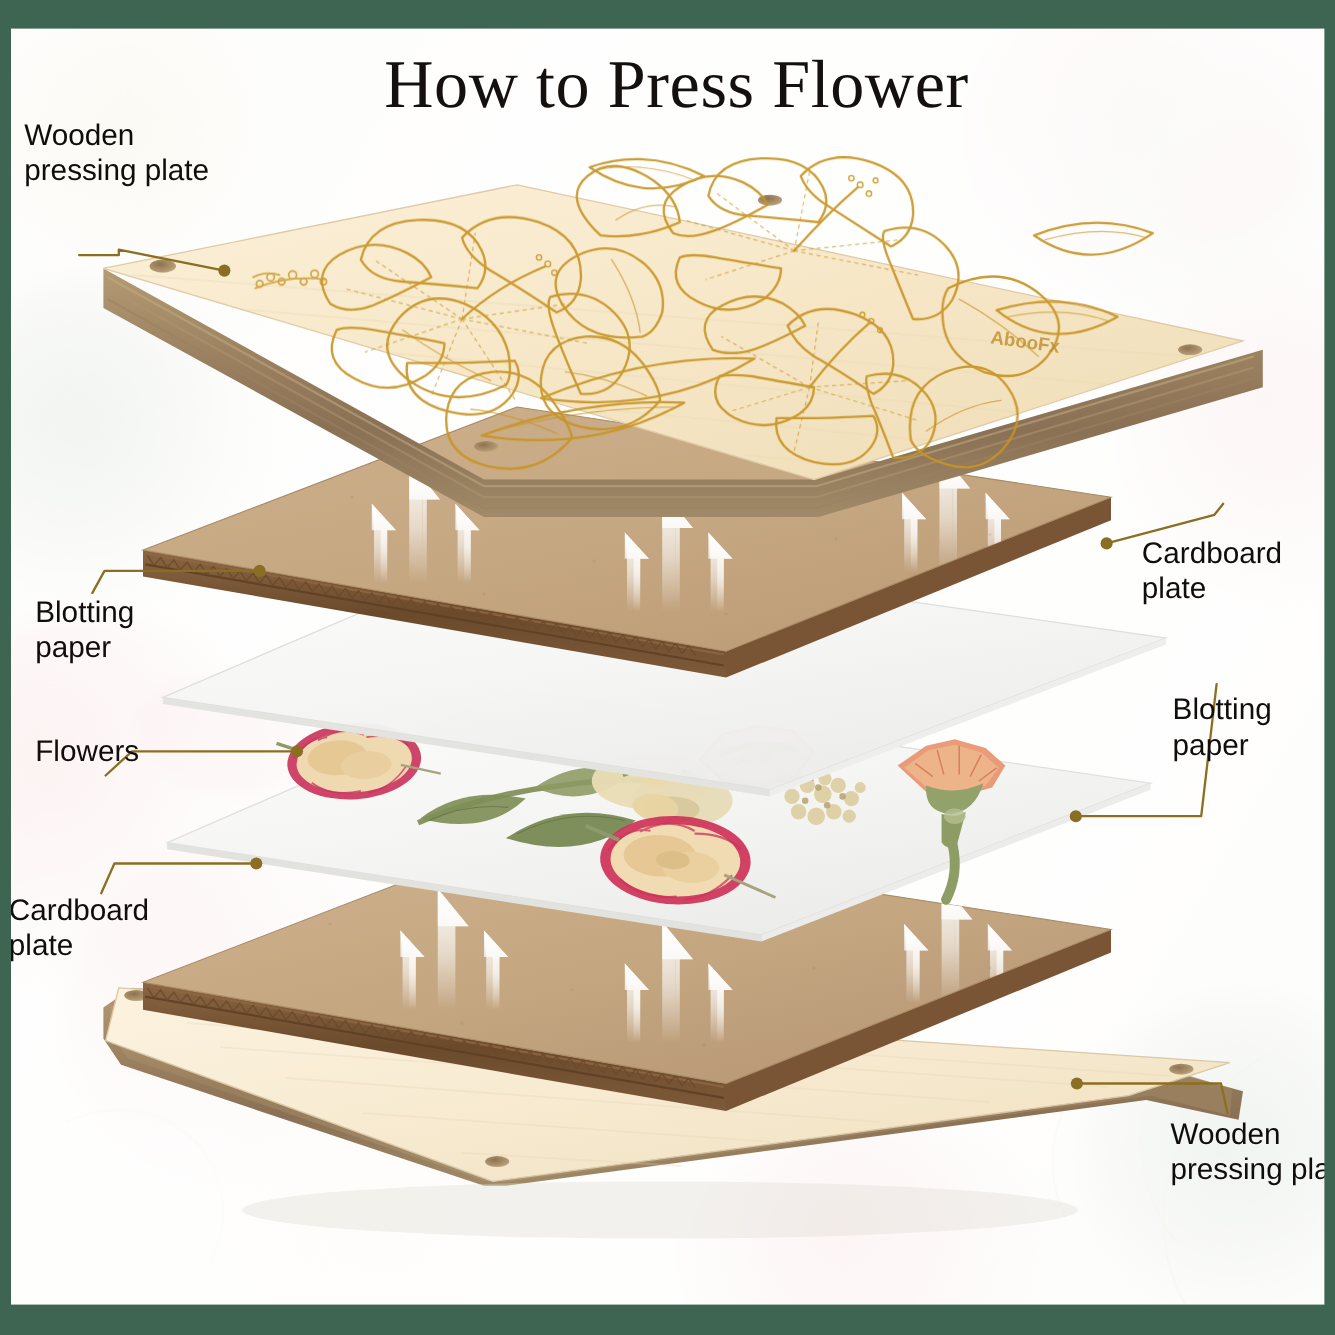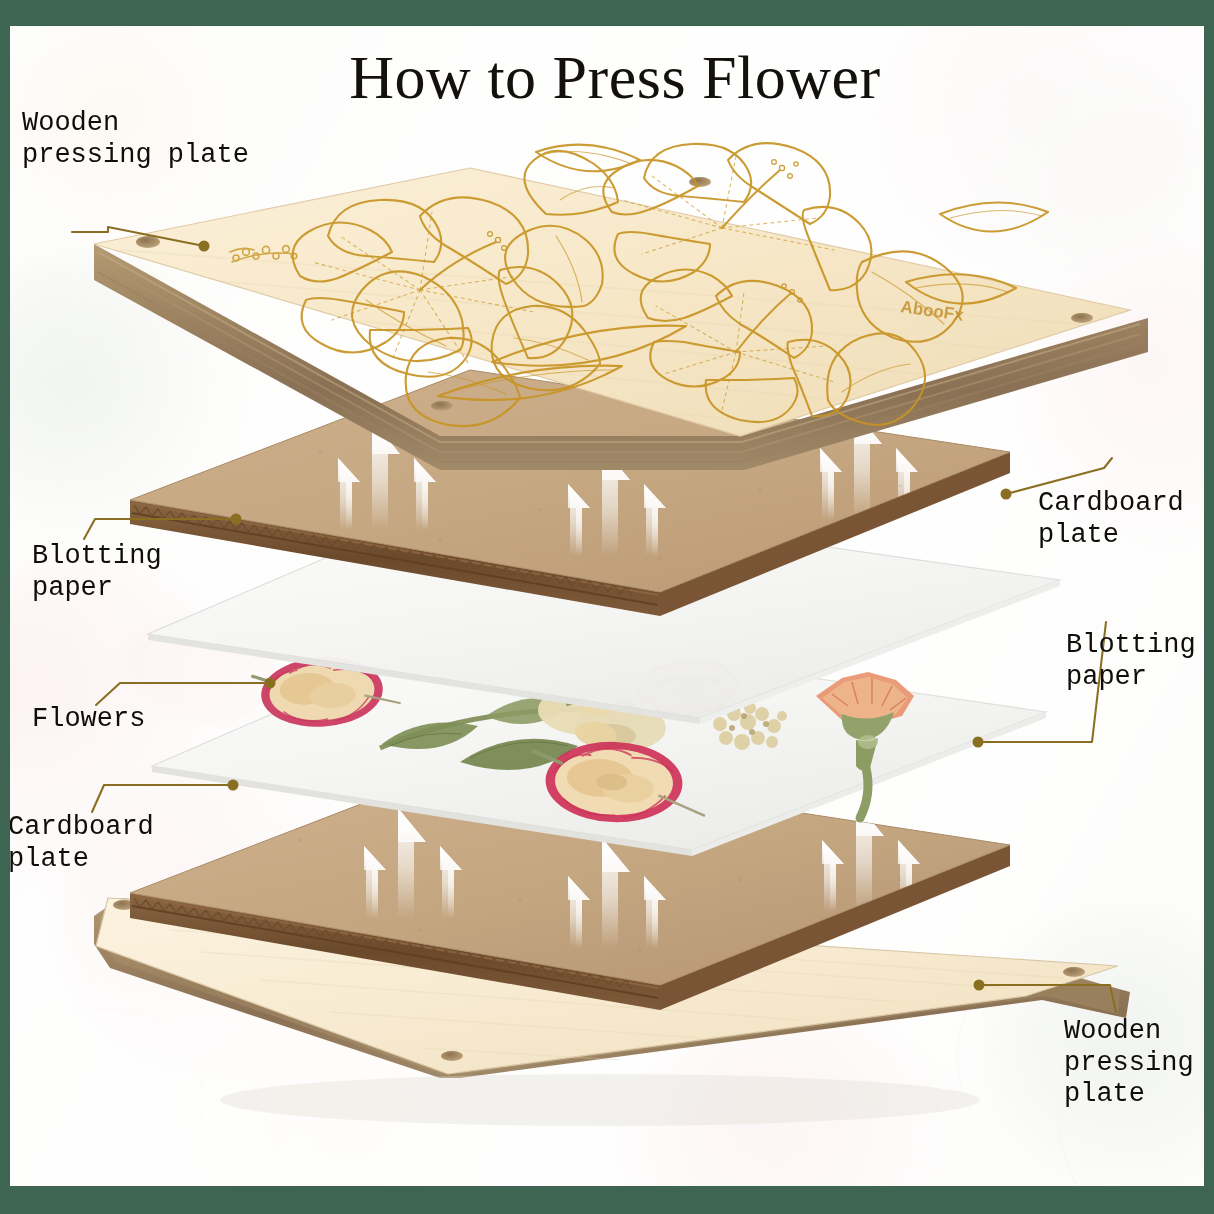--- a/index.html
+++ b/index.html
@@ -31,21 +31,21 @@
   .title{
     position:absolute;left:0;right:0;top:46px;text-align:center;z-index:30;
     font-family:"Liberation Serif", serif;
     font-size:62px;line-height:1;color:#14100e;letter-spacing:.5px;
     font-weight:400;
     padding-left:16px;
   }
 
   
   .label{position:absolute;z-index:40;font-size:27px;line-height:1.17;color:#100d0b;
-         font-family:Liberation Mono, monospace;white-space:pre-line;}
+         font-family:Liberation Sans, sans-serif;white-space:pre-line;}
   .label.left{text-align:left;}
   svg.leaders{position:absolute;left:0;top:0;width:1214px;height:1214px;z-index:35;pointer-events:none;}
 </style>
 </head>
 <body>
 
 <div id="stage" style="background: rgb(251, 250, 247);">
 
   <div class="bg-wash">
     <div class="wm pink" style="left:880px;top:-40px;width:380px;height:330px;"></div>
@@ -503,21 +503,21 @@
   </svg>
 
   <div class="label left" style="left:22px;   top:108px;  width:230px;">Wooden
 pressing plate</div>
   <div class="label left" style="left:1038px; top:488px;  width:176px;">Cardboard
 plate</div>
   <div class="label left" style="left:32px;   top:541px;  width:176px;">Blotting
 paper</div>
   <div class="label left" style="left:1066px; top:630px;  width:150px;">Blotting
 paper</div>
-  <div class="label left" style="left:32px;   top:704px;  width:176px;">Flowers</div>
+  <div class="label left" style="left:32px;   top:668px;  width:176px;">Flowers</div>
   <div class="label left" style="left:8px;    top:812px;  width:176px;">Cardboard
 plate</div>
   <div class="label left" style="left:1064px; top:1016px; width:170px;">Wooden
 pressing plate</div>
 
   <div class="frame-bar top" style="background: rgb(61, 101, 81);"></div>
   <div class="frame-bar bottom" style="background: rgb(61, 101, 81);"></div>
   <div class="frame-side left" style="background: rgb(61, 101, 81);"></div>
   <div class="frame-side right" style="background: rgb(61, 101, 81);"></div>
 

